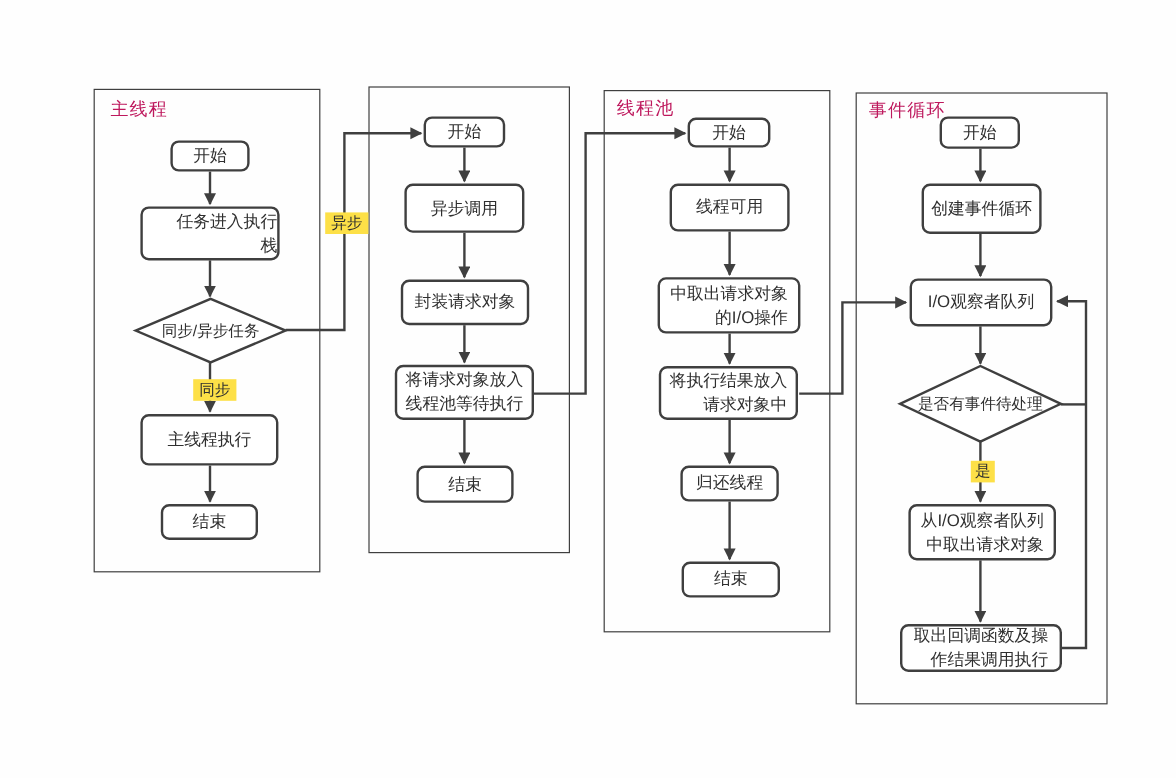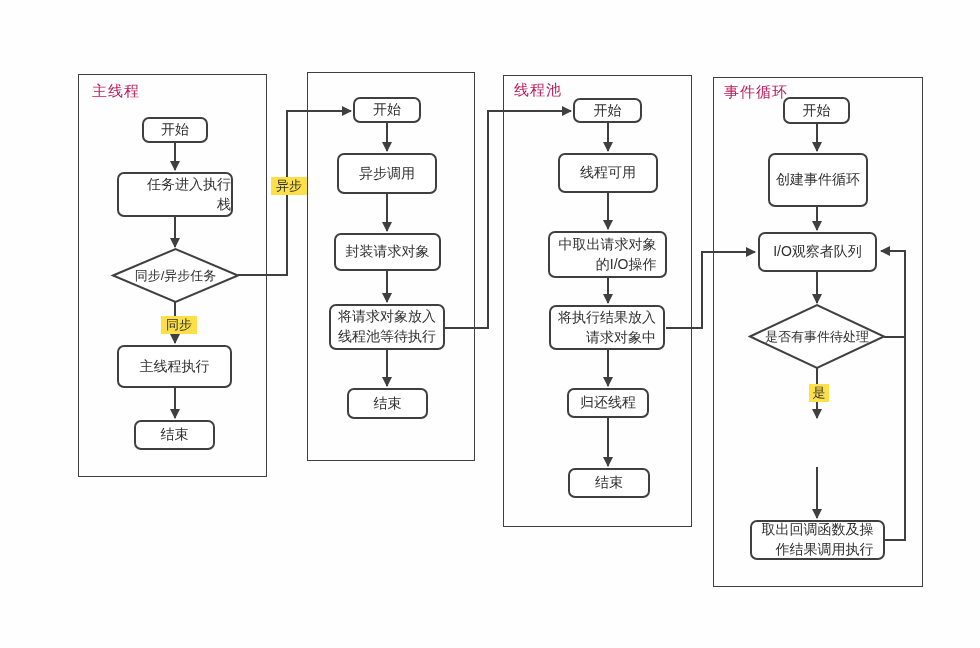--- a/index.html
+++ b/index.html
@@ -101,20 +101,22 @@
   <div class="node" style="left:573px;top:98px;width:69px;height:25px;">开始</div>
   <div class="node" style="left:558px;top:153px;width:100px;height:40px;">线程可用</div>
   <div class="node" style="left:548px;top:231px;width:119px;height:47px;">中取出请求对象
 的I/O操作</div>
   <div class="node" style="left:549px;top:305px;width:116px;height:45px;">将执行结果放入
 请求对象中</div>
   <div class="node" style="left:567px;top:388px;width:82px;height:30px;">归还线程</div>
   <div class="node" style="left:568px;top:468px;width:82px;height:30px;">结束</div>
 
   <div class="node" style="left:783px;top:97px;width:67px;height:27px;">开始</div>
-  <div class="node" style="left:768px;top:153px;width:100px;height:54px;">创建事件循环</div>
+  <div class="node" style="left:768px;top:153px;width:100px;height:42px;">创建事件循环</div>
   <div class="node" style="left:758px;top:232px;width:119px;height:40px;">I/O观察者队列</div>
   <div class="diamond-label" style="left:750px;top:305px;width:134px;height:63px;">是否有事件待处理</div>
+  <div class="node" style="left:757px;top:420px;width:123px;height:47px;">从I/O观察者队列
+中取出请求对象</div>
   <div class="node" style="left:750px;top:520px;width:135px;height:40px;">取出回调函数及操
 作结果调用执行</div>
   <div class="edge-label" style="left:809px;top:384px;width:16px;">是</div>
 
 </div>
 
 </body></html>

